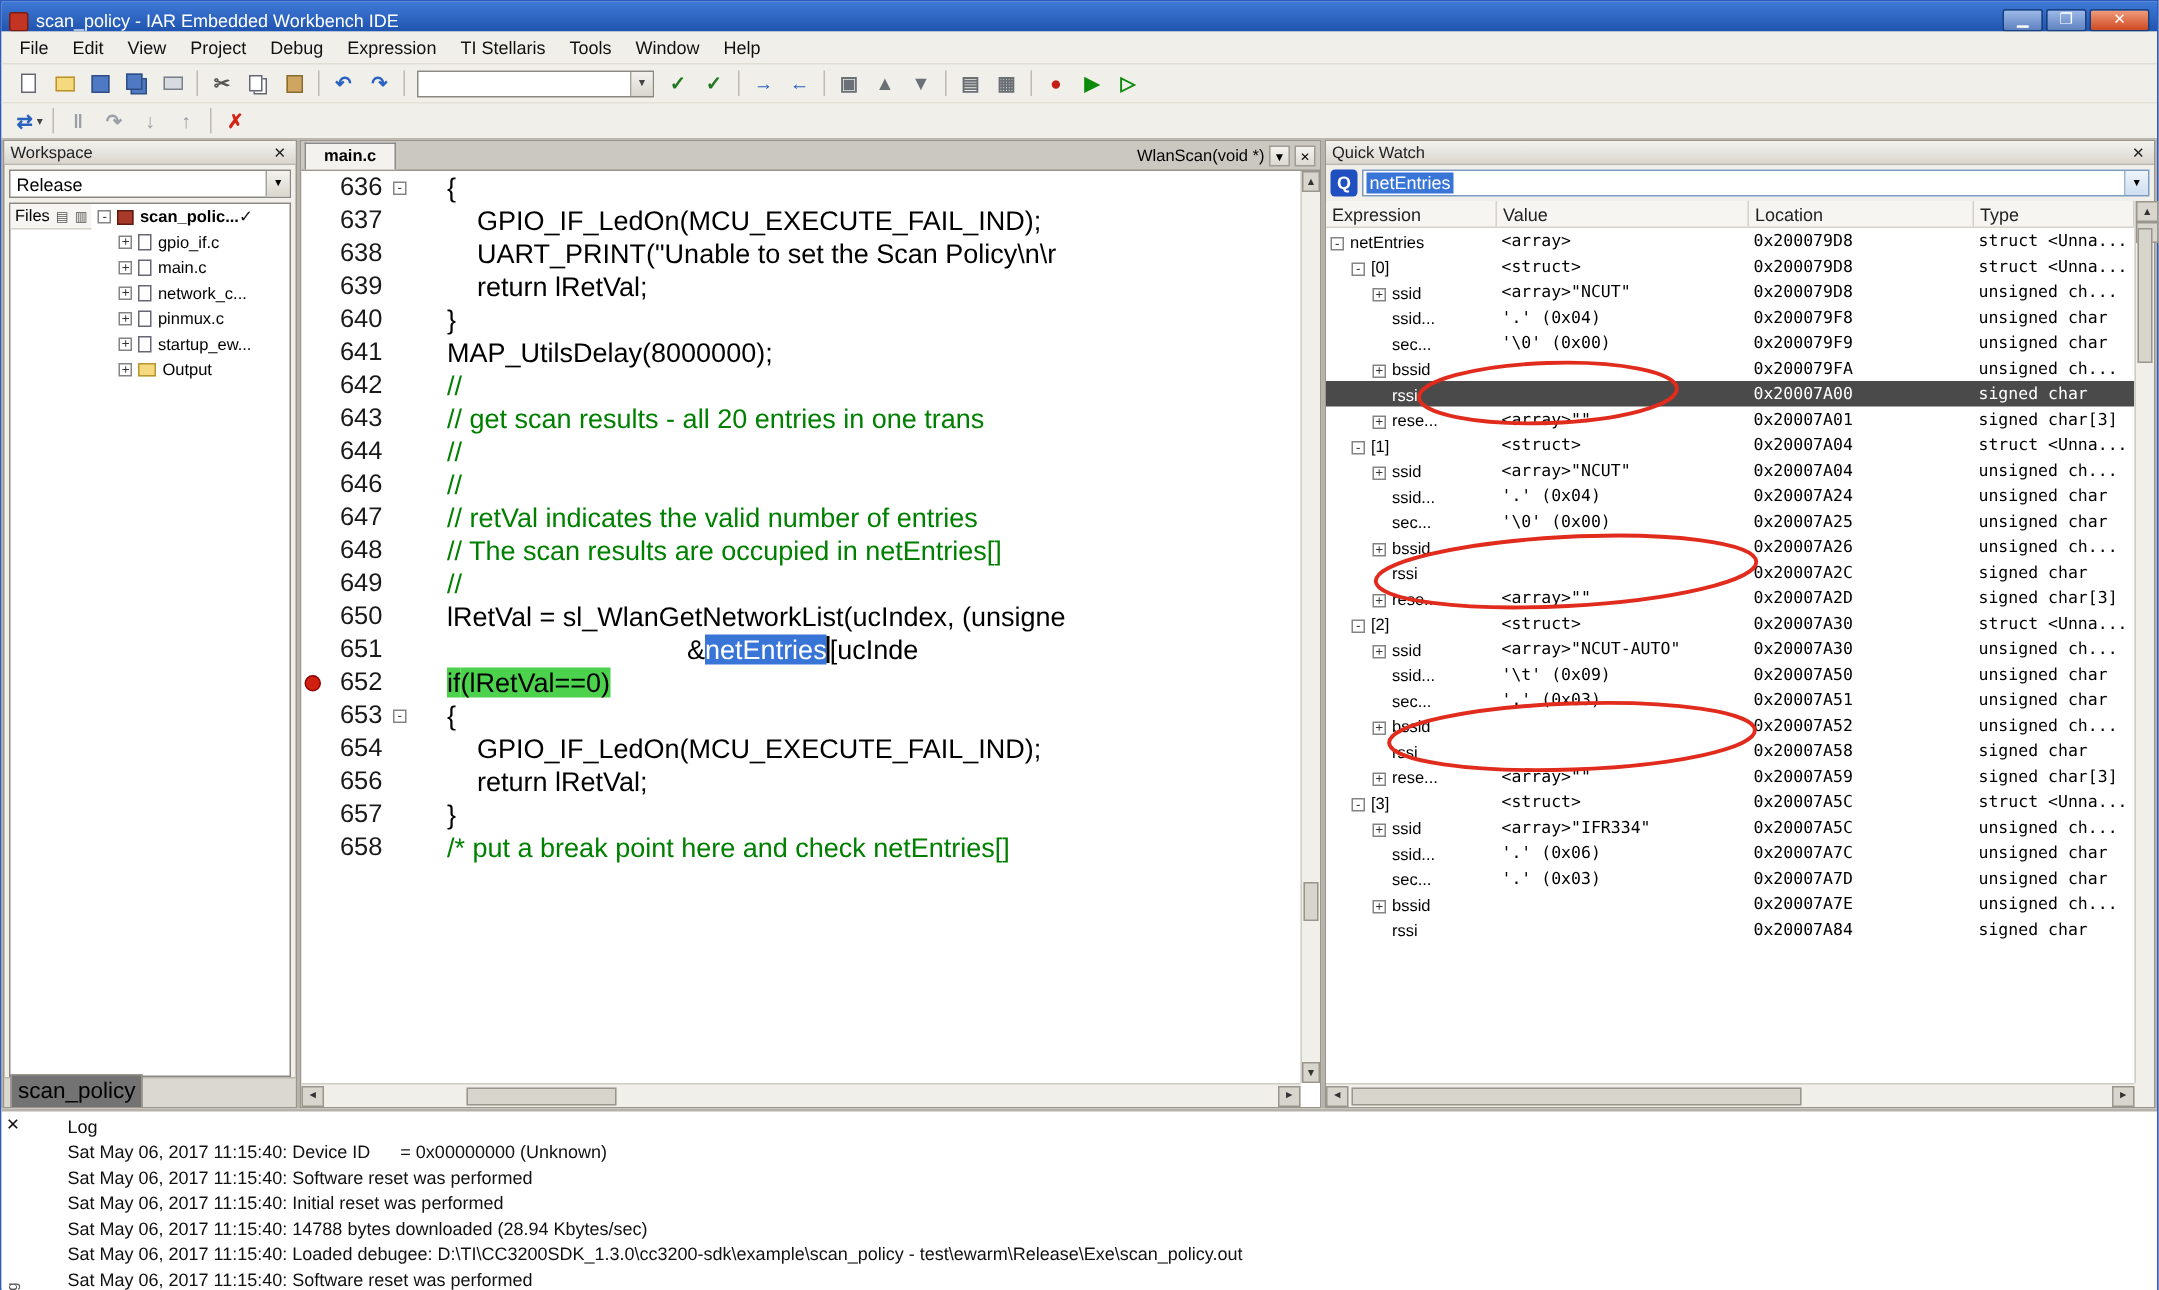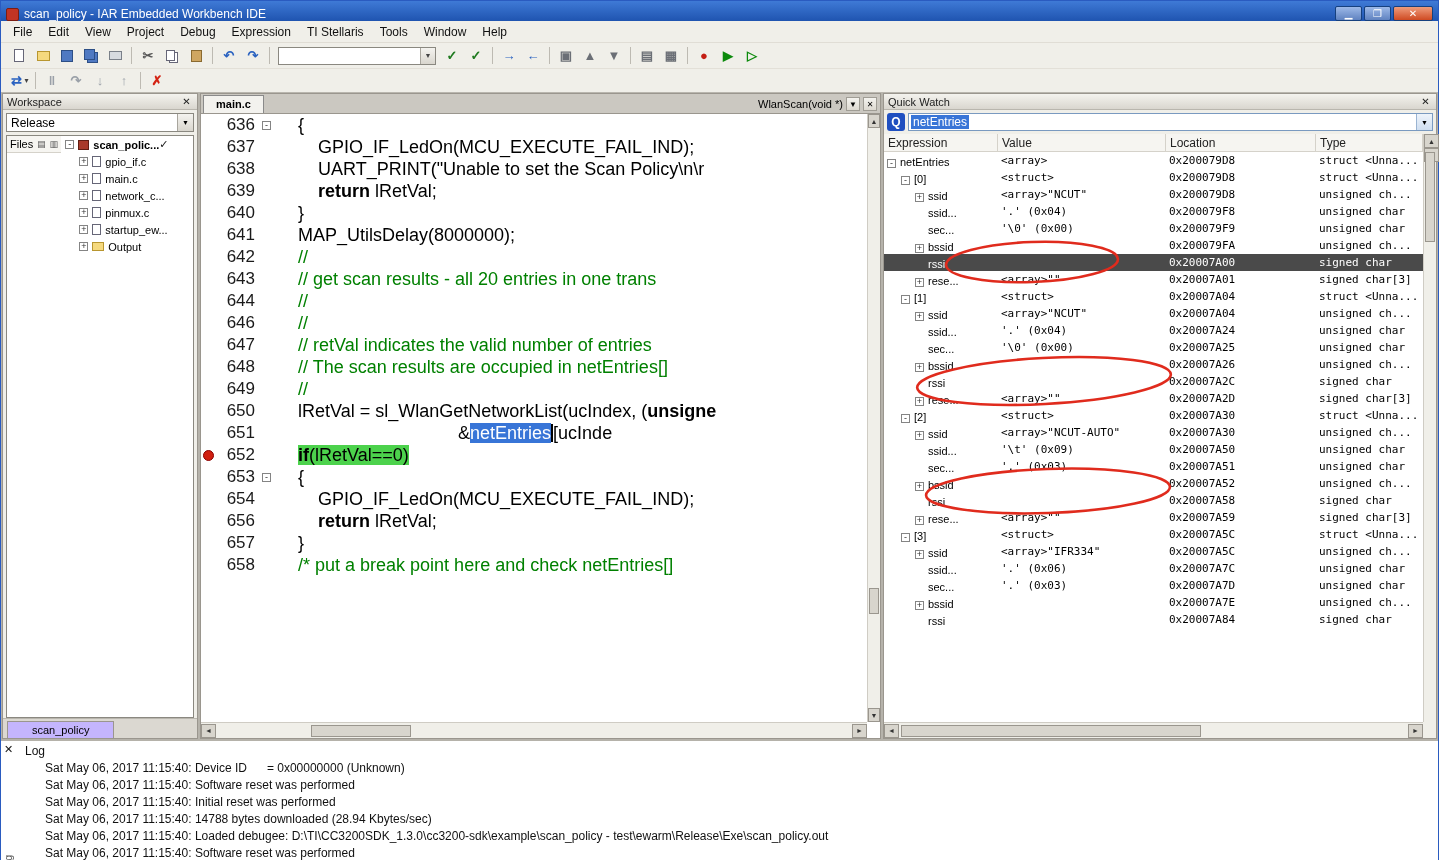--- a/index.html
+++ b/index.html
@@ -46,36 +46,36 @@
   .trow{height:17px;display:flex;align-items:center;font-size:11px;white-space:nowrap;overflow:hidden}
   .tbold .tlabel{font-weight:bold}
   .tick{margin-left:auto;padding-right:6px;font-size:11px;color:#111}
   .ebox{display:inline-block;width:9px;height:9px;border:1px solid #848484;background:#fff;font-size:9px;line-height:7px;text-align:center;color:#333;margin-right:4px;flex:none}
   .ehide{visibility:hidden}
   .fic{display:inline-block;margin-right:4px;flex:none}
   .fk-project{width:11px;height:10px;background:#a83a2a;border:1px solid #5f1d12}
   .fk-file{width:9px;height:11px;background:#fff;border:1px solid #667}
   .fk-folder{width:12px;height:9px;background:#f5d97e;border:1px solid #b8962f}
   .ws-tabs{height:20px;border-top:1px solid #b9b6ae;display:flex;align-items:flex-end;padding-left:4px;background:#dbd8d1;flex:none}
-  .ws-tab{background:#c4b5fd;border:1px solid #9a968e;border-bottom:none;font-size:11px;padding:2px 24px}
+  .ws-tab{background:#737373;border:1px solid #9a968e;border-bottom:none;font-size:15px;padding:2px 4px}
   
   .editor{flex:1;position:relative;background:#fff}
   .tabbar{height:20px;background:#cbc8c1;display:flex;align-items:flex-end;border-bottom:1px solid #9a968e}
   .etab{background:#f3f2ee;border:1px solid #8a8a8a;border-bottom:none;padding:2px 12px 3px;font-size:11px;font-weight:bold;margin-left:2px}
   .funcbar{margin-left:auto;display:flex;align-items:center;gap:3px;padding-right:3px;padding-bottom:2px;font-size:11px}
   .fsel-arrow,.etab-close{width:14px;height:14px;border:1px solid #a09d95;background:linear-gradient(#f4f3ef,#ddd9d1);display:flex;align-items:center;justify-content:center;font-size:8px}
   .code-wrap{position:absolute;top:20px;left:0;right:13px;bottom:16px;overflow:hidden;background:#fff;font-family:"DejaVu Sans Mono",monospace}
   .cline{height:22px;display:flex;white-space:pre;font-size:18px;line-height:22px}
   .bpm{width:15px;flex:none;display:flex;align-items:center;justify-content:center}
   .bpdot{width:11px;height:11px;border-radius:50%;background:#d02010;border:1px solid #8c0000}
   .lnum{width:46px;flex:none;text-align:right;padding-right:7px;color:#1a1a1a;font-size:17px}
   .foldm{width:16px;flex:none;display:flex;align-items:center}
   .foldm .ebox{margin:0}
   .ctext{flex:1;overflow:hidden;color:#000}
-  .kw{font-weight:bold}
+  .kw{font-weight:normal}
   .cm{color:#008000}
   .hl{background:#4cd24c}
   .sel{background:#3875d7;color:#fff}
   .caret{display:inline-block;width:0;border-left:2px solid #000;height:18px;vertical-align:-3px}
   
   .vscroll{position:absolute;top:20px;right:0;bottom:16px;width:13px;background:#f0efe9;border-left:1px solid #cfccc4}
   .hscroll{position:absolute;left:0;right:13px;bottom:0;height:16px;background:#f0efe9;border-top:1px solid #cfccc4;display:flex;align-items:center}
   .sbtn{width:15px;height:14px;background:#d8d5cd;border:1px solid #9a968e;font-size:7px;display:flex;align-items:center;justify-content:center;color:#333;flex:none}
   .sthumb-h{height:12px;background:#d8d5cd;border:1px solid #9a968e}
   .sthumb-v{position:absolute;left:1px;width:10px;background:#d8d5cd;border:1px solid #9a968e}
@@ -94,21 +94,21 @@
   .wc{overflow:hidden;padding-left:3px}
   .wlabel{font-size:11px}
   .wmono{font-family:"DejaVu Sans Mono",monospace;font-size:11px}
   .wsel{background:#4a4a4a;color:#fff}
   .qw-vscroll{position:absolute;top:40px;right:0;bottom:16px;width:13px;background:#f0efe9;border-left:1px solid #cfccc4}
   .qw-hscroll{position:absolute;left:0;right:13px;bottom:0;height:16px;background:#f0efe9;border-top:1px solid #cfccc4;display:flex;align-items:center}
   
   .logpanel{flex:none;height:191px;background:#fff;border-top:2px solid #b5b2aa;position:relative;display:flex;flex-direction:column}
   .log-close{position:absolute;left:3px;top:2px;font-size:11px;color:#111}
   .log-side{position:absolute;left:0;bottom:24px;writing-mode:vertical-rl;transform:rotate(180deg);font-size:10px;color:#555;padding:2px}
-  .log-title{font-size:12px;color:#111;padding:3px 0 2px 24px;flex:none}
+  .log-title{font-size:12px;color:#111;padding:3px 0 2px 44px;flex:none}
   .log-body{flex:1;padding-left:44px;overflow:hidden}
   .logline{font-size:12px;line-height:17px;white-space:pre;color:#111}
   .log-tabs{height:18px;background:#d9d6cf;border-top:1px solid #aaa7a0;display:flex;align-items:flex-end;padding-left:16px;flex:none;position:relative}
   .ltab{font-size:11px;padding:1px 8px 2px;border:1px solid #9a968e;border-bottom:none;background:#c9c6bf;margin-right:2px}
   .ltab-active{background:#fff;font-weight:normal}
   .log-tabs-x{position:absolute;right:6px;top:2px;font-size:11px;color:#111}
   
   .statusbar{flex:1;background:#e4e1da;border-top:1px solid #fff;display:flex;align-items:center;font-size:12px;color:#111}
   .sb-ready{padding-left:8px;flex:1}
   .sb-cell{border-left:1px solid #aaa7a0;height:100%;display:flex;align-items:center;padding:0 12px}

